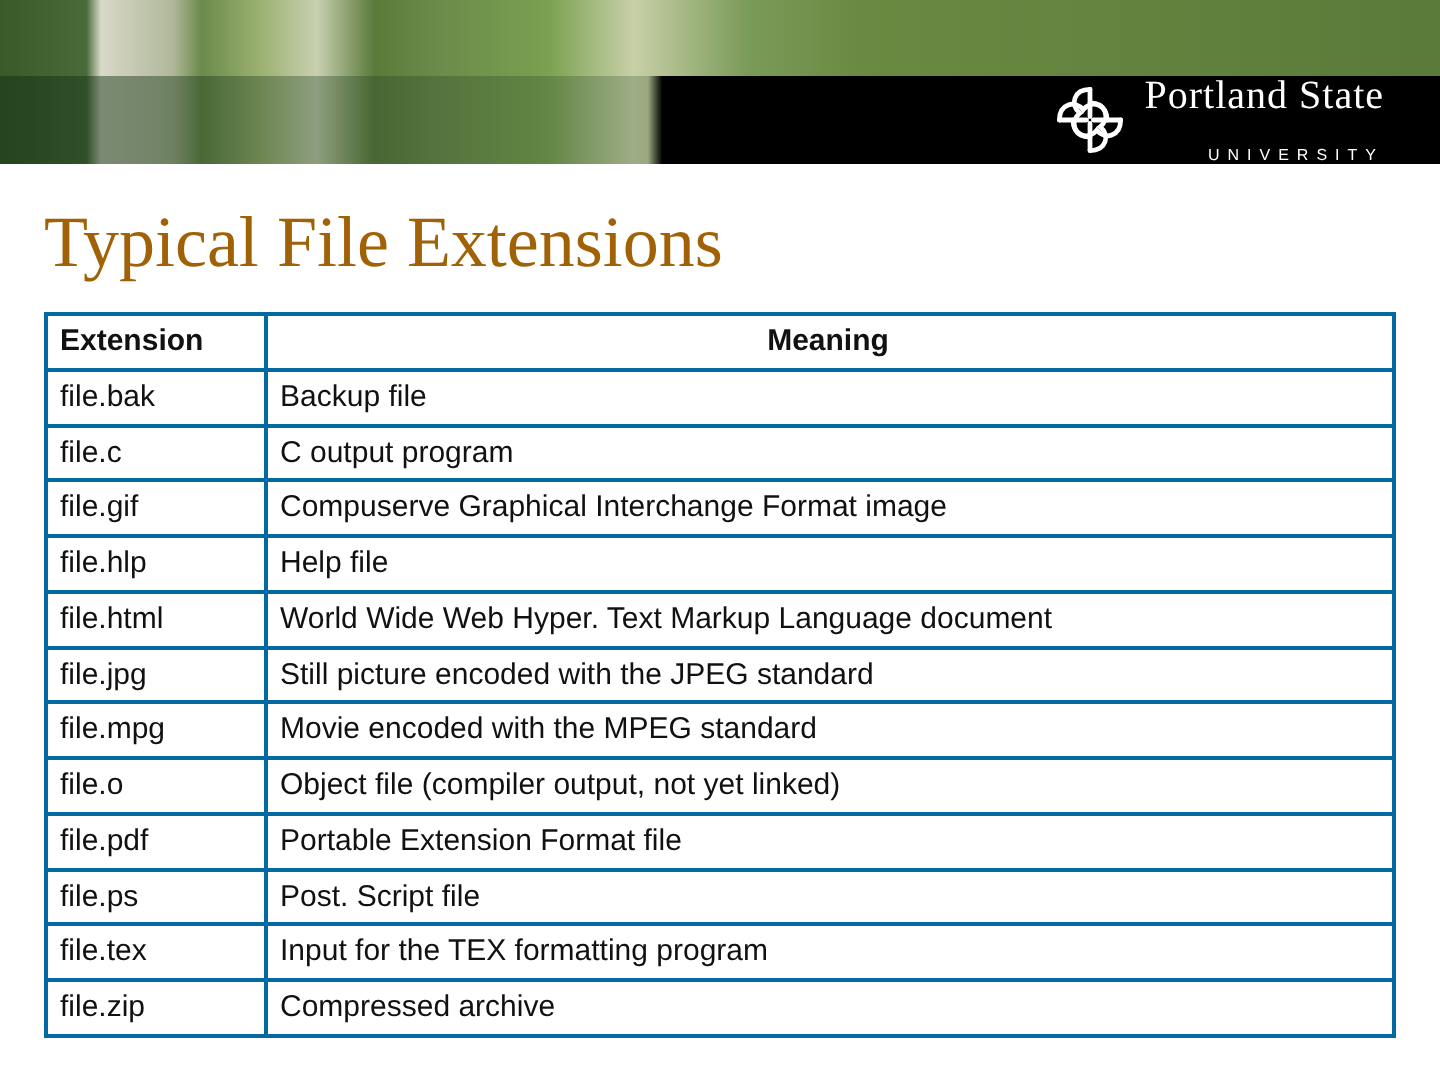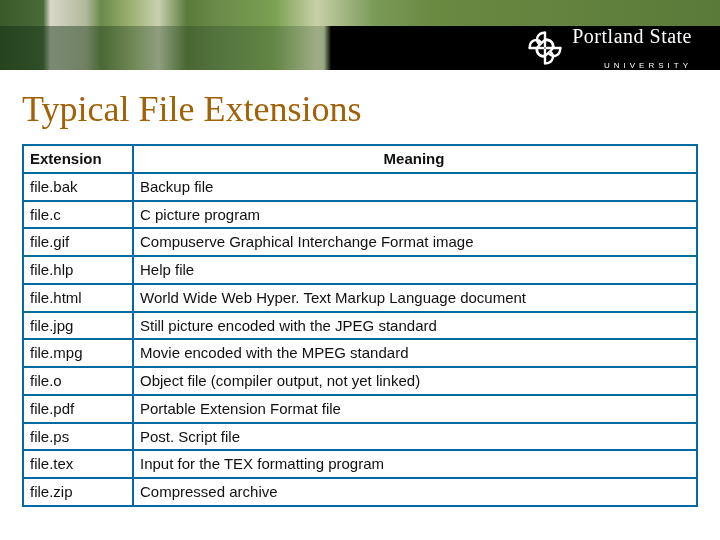--- a/index.html
+++ b/index.html
@@ -5,21 +5,21 @@
   * { margin: 0; padding: 0; box-sizing: border-box; }
   body {
     width: 720px;
     height: 540px;
     background: #ffffff;
     font-family: Arial, Helvetica, sans-serif;
     overflow: hidden;
   }
   .banner {
     width: 100%;
-    height: 70px;
+    height: 82px;
     background: linear-gradient(to right,
       #3a5a2a 0%, #4a6a3a 6%, #d8d8c8 7%, #b0b89a 12%,
       #6a8a4a 14%, #9ab070 18%, #c8d0b0 22%, #5a7a3a 26%,
       #6a8a4a 30%, #7aa050 38%, #c8d0a8 44%, #7a9a58 52%,
       #6a8a42 60%, #5a7a3a 100%);
     position: relative;
   }
   .banner-dark {
     position: absolute;
     left: 0; right: 0; bottom: 0;
@@ -130,21 +130,21 @@
         <th class="col-meaning">Meaning</th>
       </tr>
     </thead>
     <tbody id="tbody">
         <tr>
           <td>file.bak</td>
           <td>Backup file</td>
         </tr>
         <tr>
           <td>file.c</td>
-          <td>C picture program</td>
+          <td>C output program</td>
         </tr>
         <tr>
           <td>file.gif</td>
           <td>Compuserve Graphical Interchange Format image</td>
         </tr>
         <tr>
           <td>file.hlp</td>
           <td>Help file</td>
         </tr>
         <tr>

